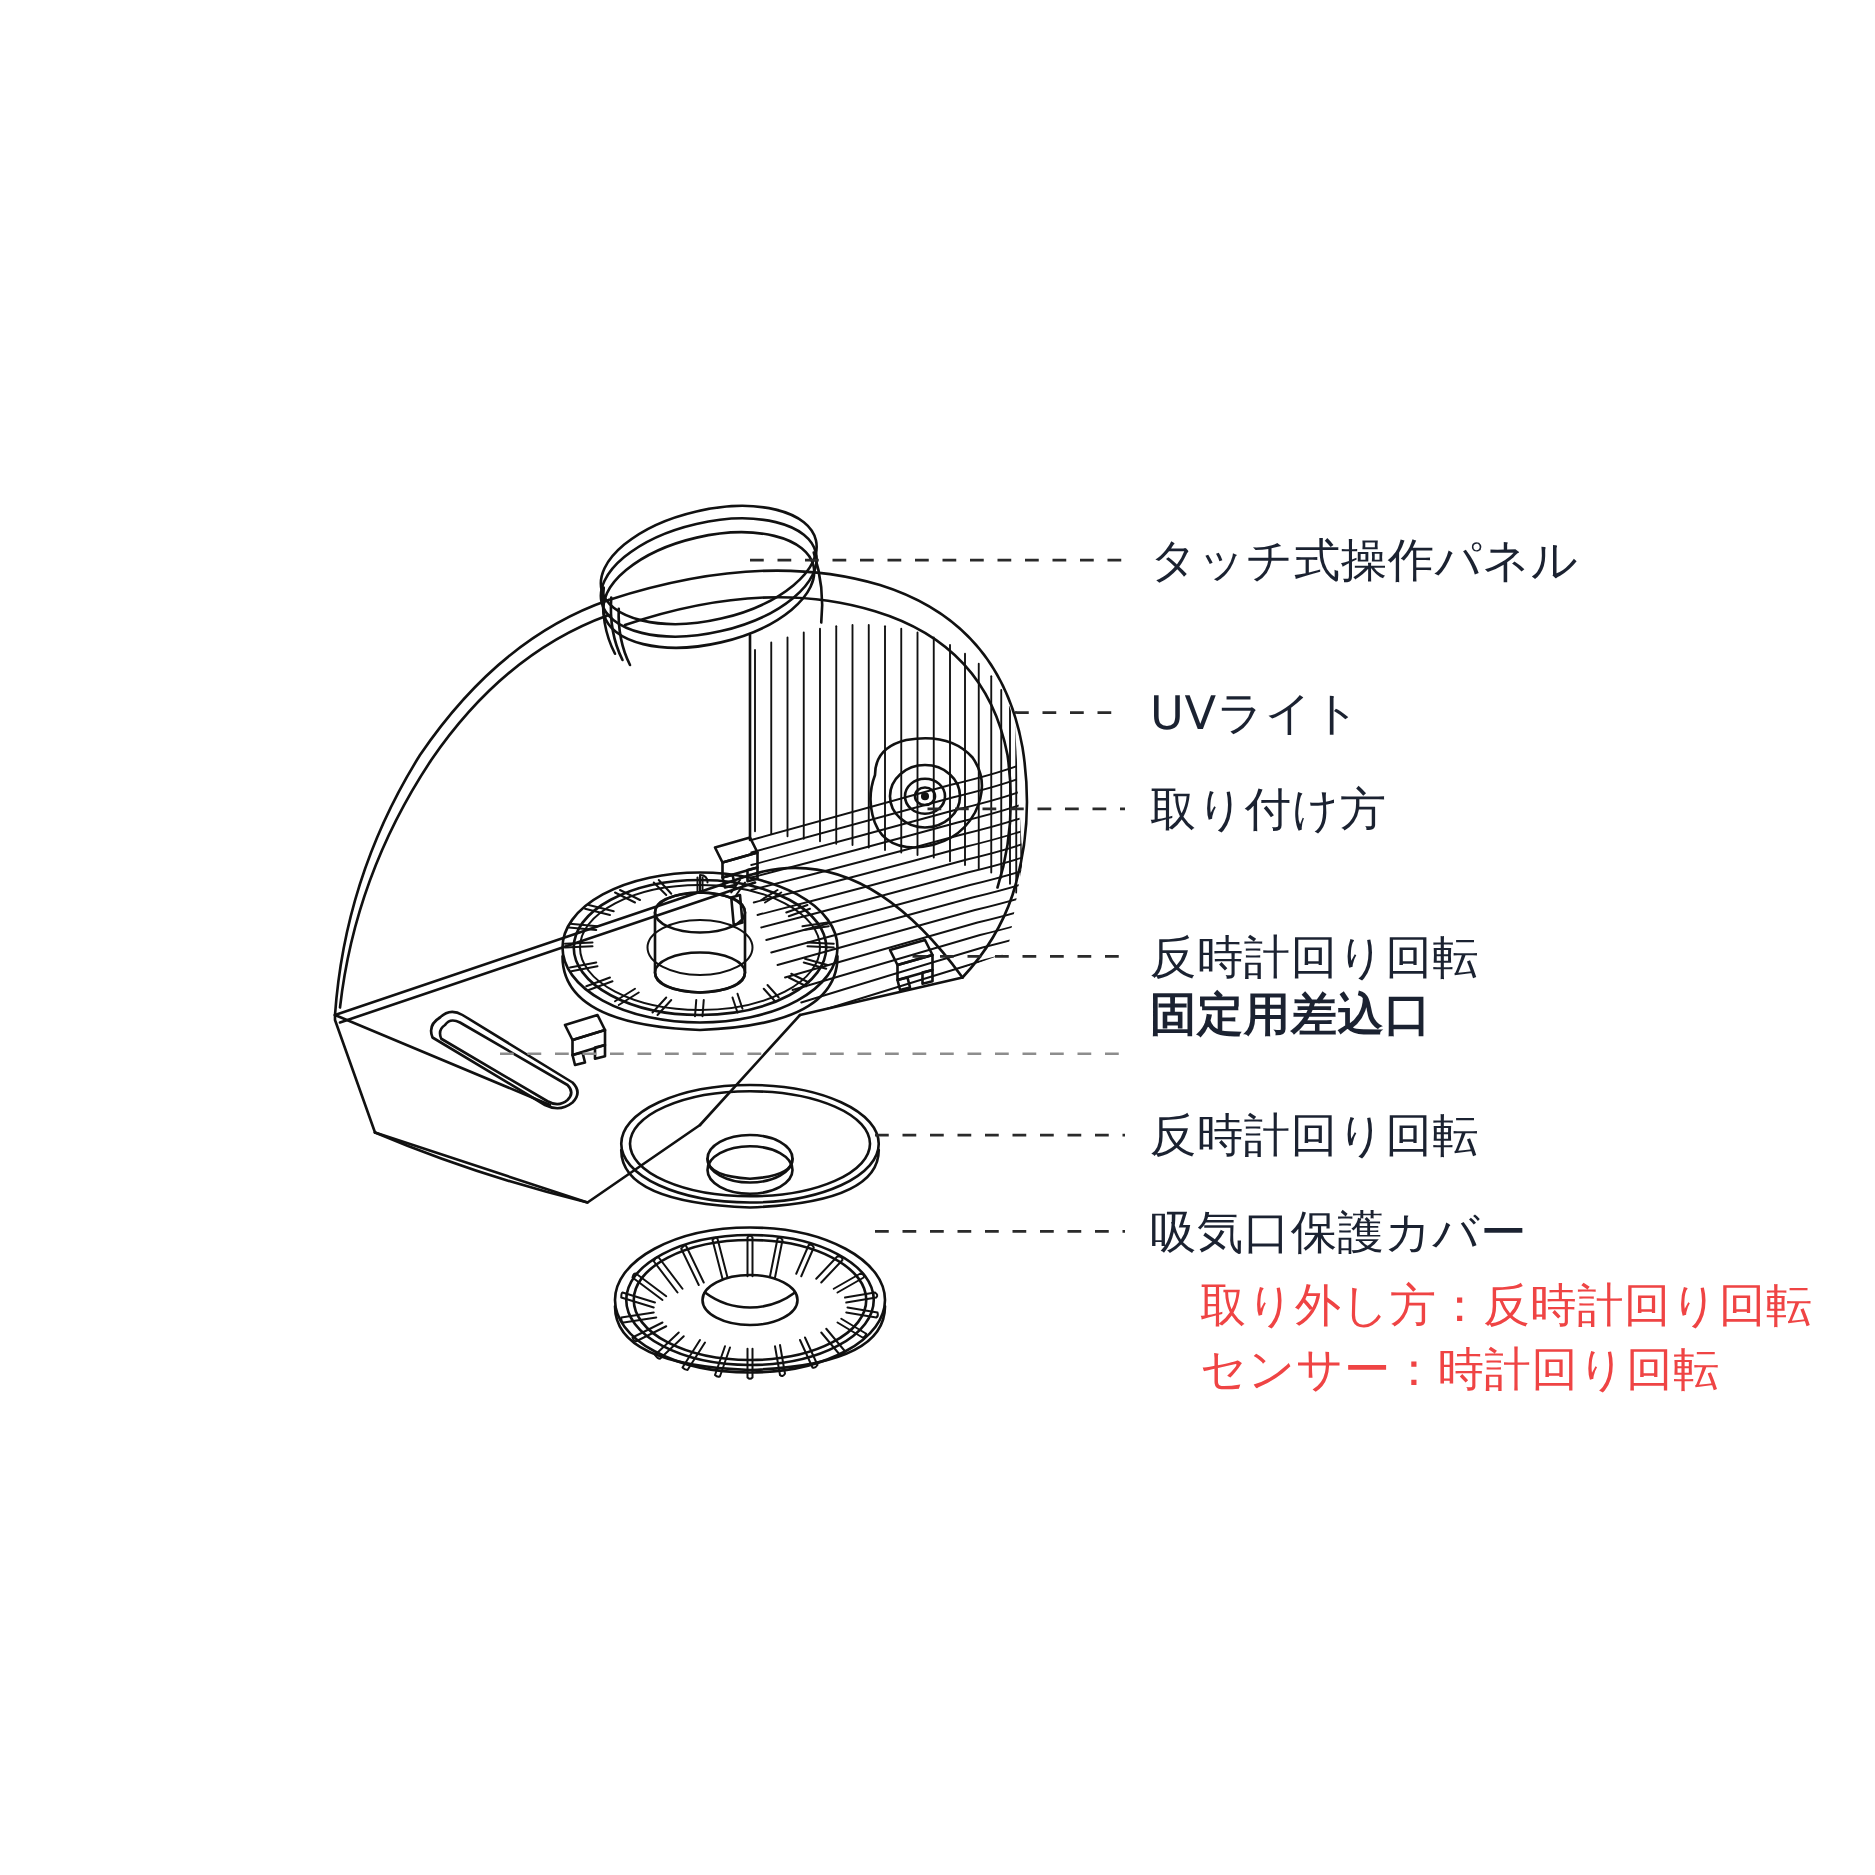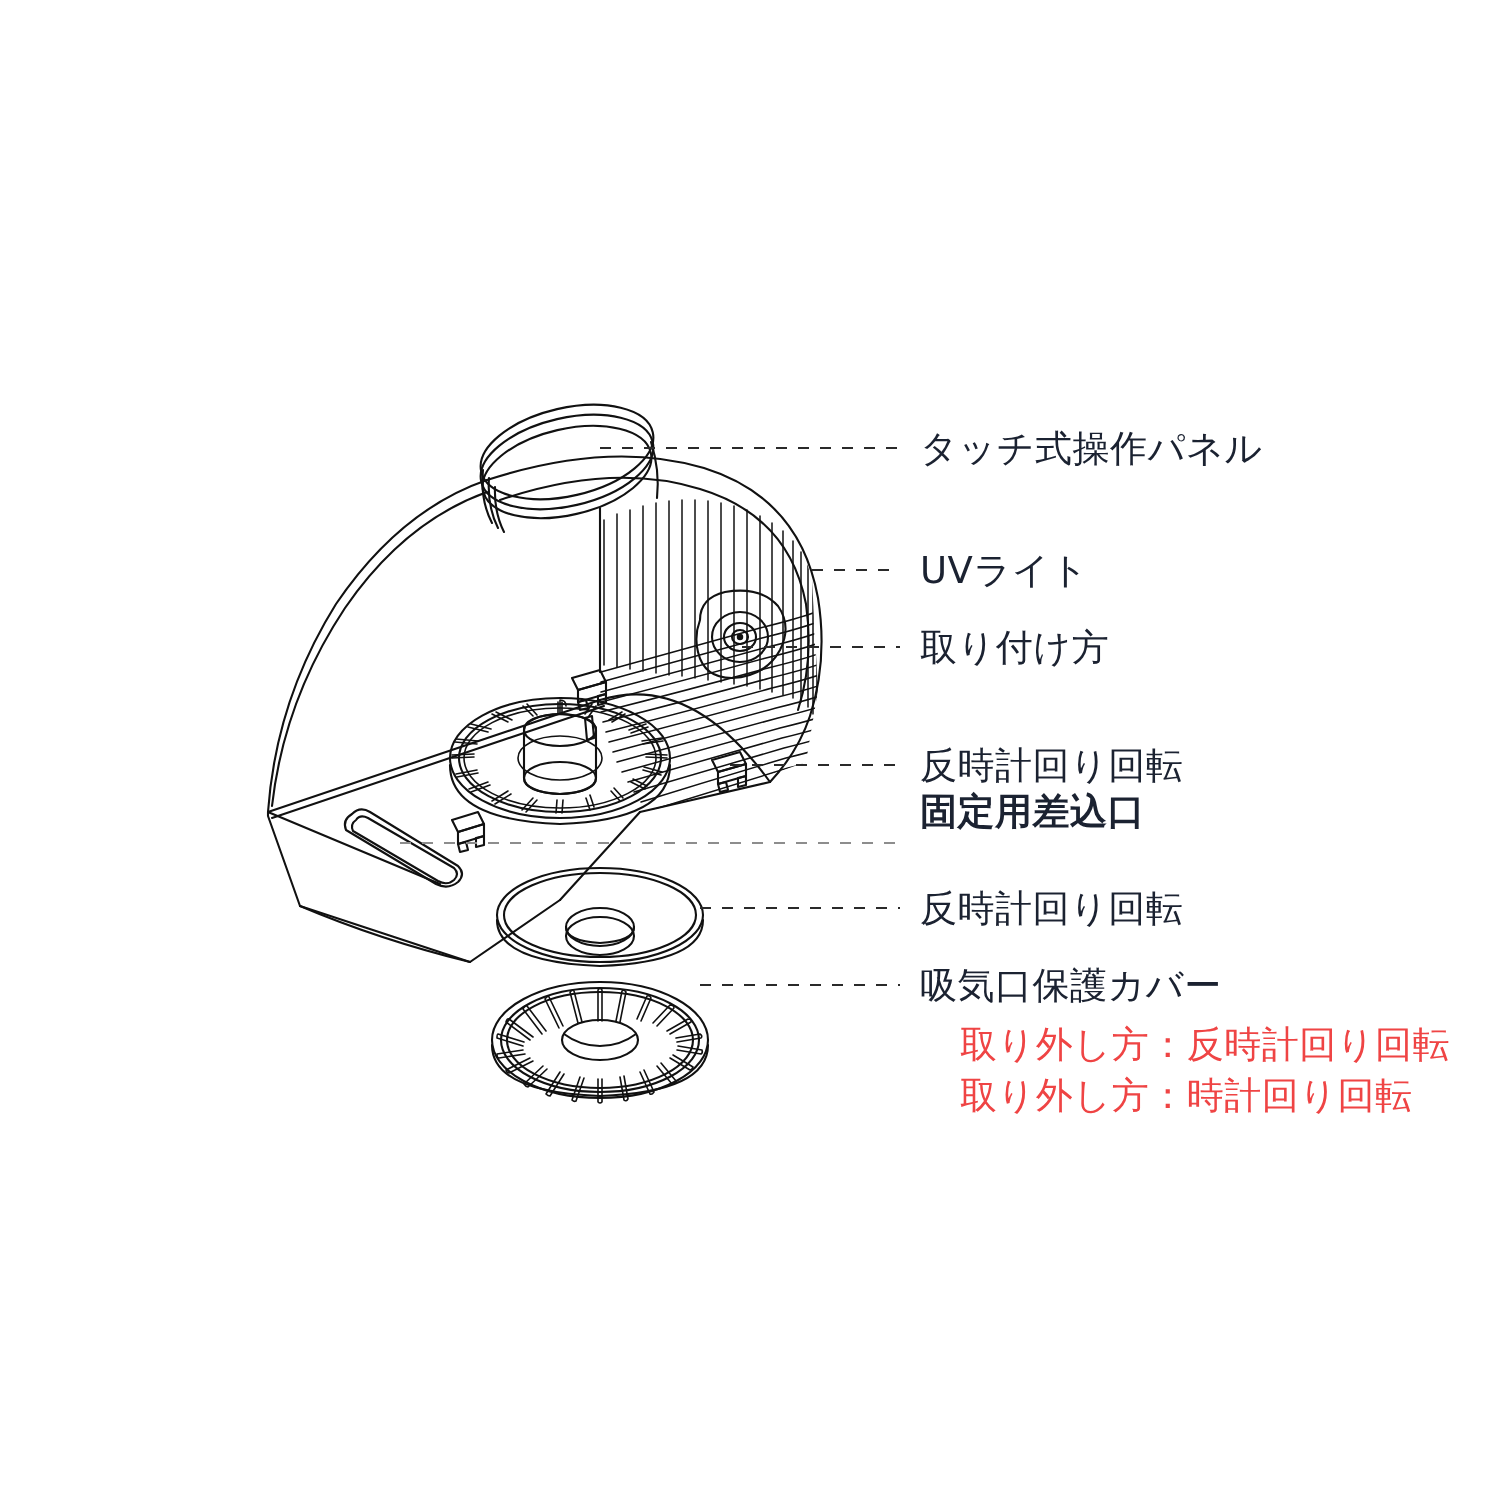--- a/index.html
+++ b/index.html
@@ -315,16 +315,16 @@
 
   <div id="labels">
       <div class="lbl" style="left: 920px; top: 430px;">タッチ式操作パネル</div>
       <div class="lbl" style="left: 920px; top: 552px; text-align: right;">UVライト</div>
       <div class="lbl" style="left: 920px; top: 629px;">取り付け方</div>
       <div class="lbl" style="left: 920px; top: 747px;">反時計回り回転</div>
       <div class="lbl" style="left: 920px; top: 793px; font-weight: bold;">固定用差込口</div>
       <div class="lbl" style="left: 920px; top: 890px;">反時計回り回転</div>
       <div class="lbl" style="left: 920px; top: 967px;">吸気口保護カバー</div>
       <div class="note" style="left: 920px; top: 1026px;">取り外し方：反時計回り回転</div>
-      <div class="note" style="left: 920px; top: 1077px;">取り外し方：時計回り回転</div>
+      <div class="note" style="left: 920px; top: 1077px;">センサー：時計回り回転</div>
     </div>
 
 </div>
 
 </body></html>

